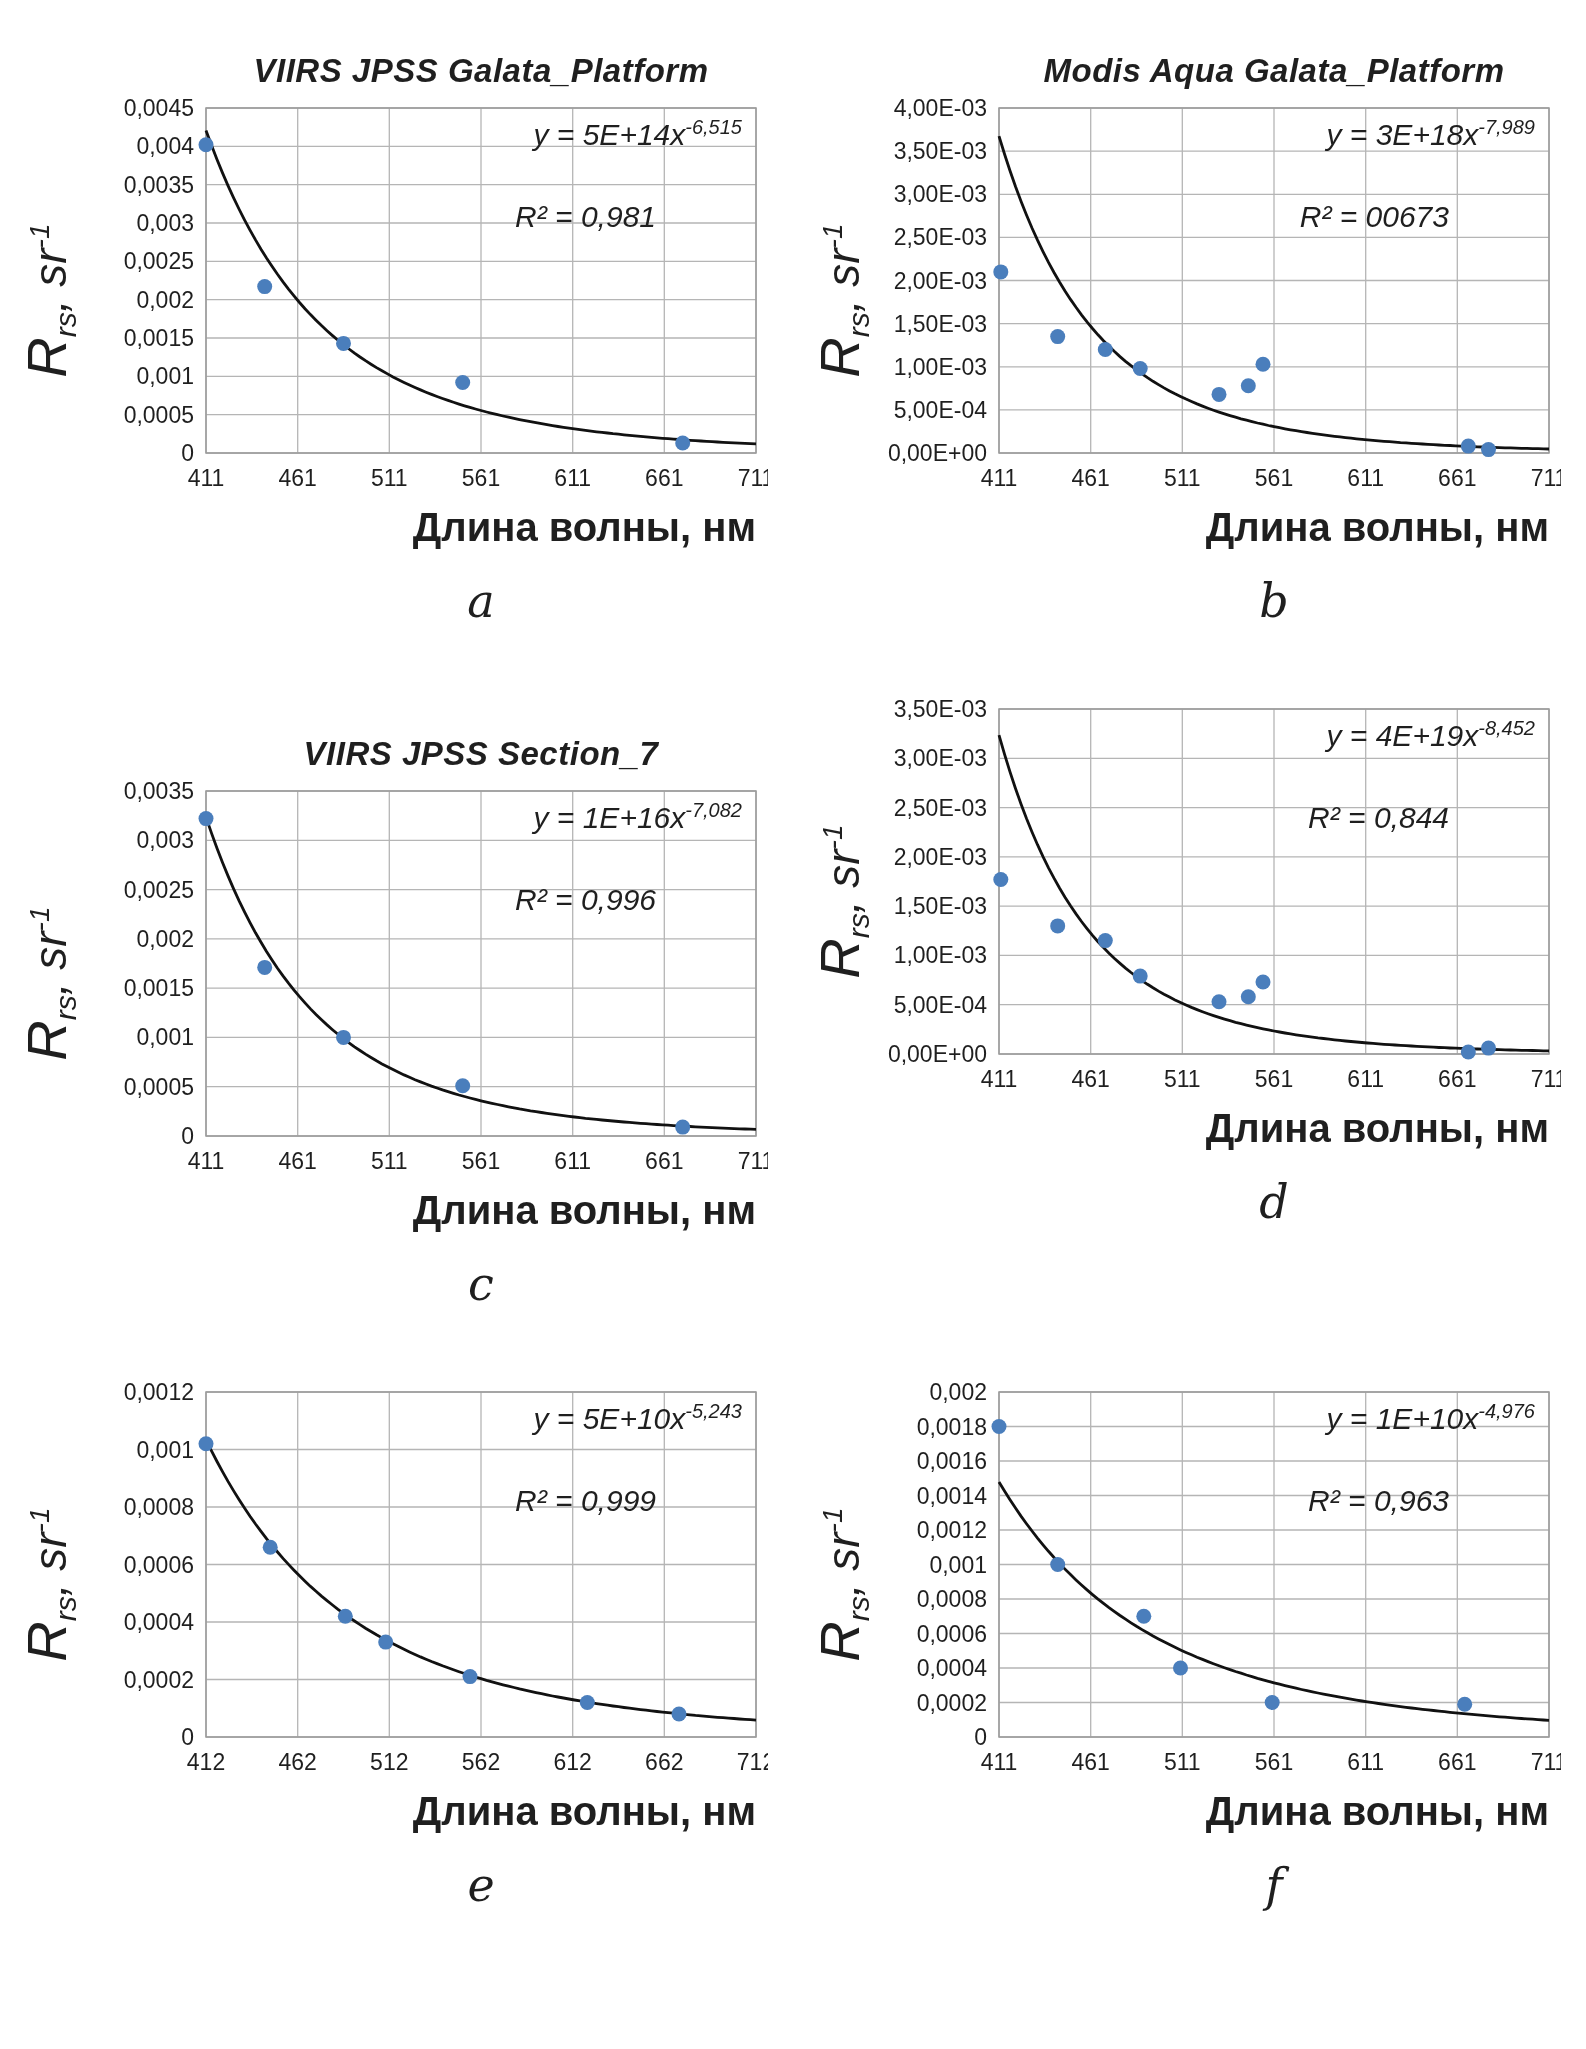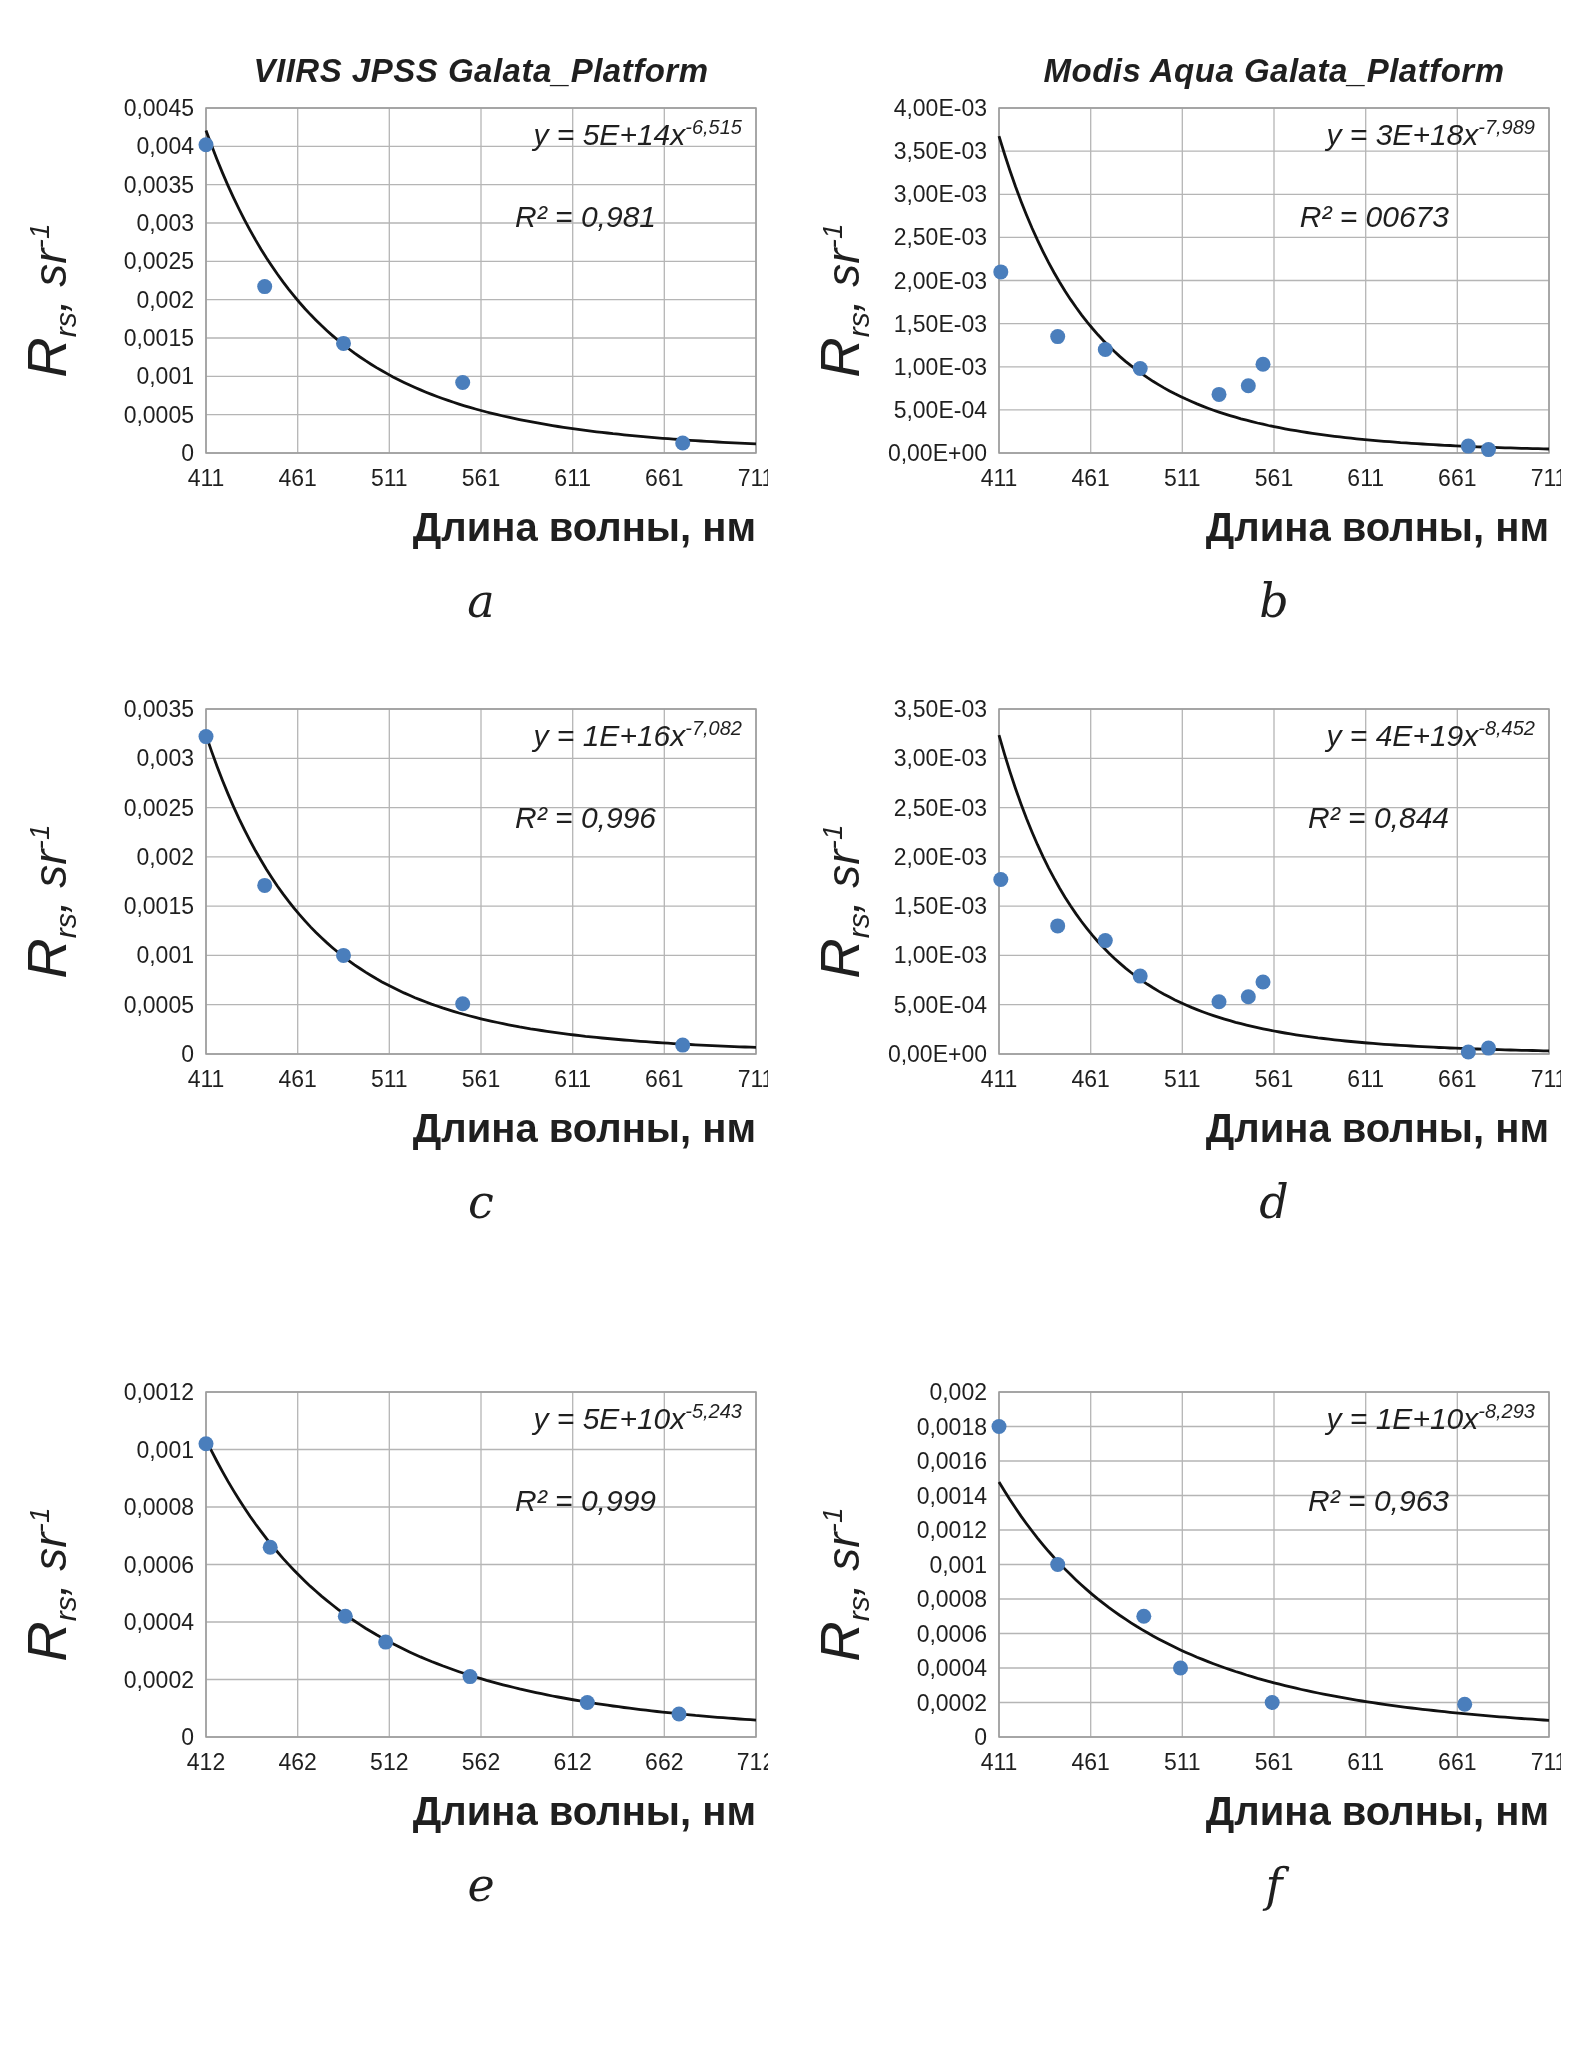--- a/index.html
+++ b/index.html
@@ -153,20 +153,21 @@
         </svg>
       <div class="eq"><span>y = 3E+18x</span><sup>-7,989</sup></div>
       <div class="r2">R² = 00673</div>
     </div>
   </div>
   <div class="xlabel centered">Длина волны, нм</div>
   <div class="letter centered">b</div>
 </section>
 
 <section class="panel">
+  <div class="chart-title centered">VIIRS JPSS Section_7</div>
   <div class="body">
     <div class="ycol">
       <div class="ylabel"><span class="yR">R</span><sub>rs</sub><span>, sr</span><sup>-1</sup></div>
     </div>
     <div class="plot-wrap">
       <svg class="plot" width="680" height="405" viewBox="0 0 680 405">
           <line x1="118" y1="355.0" x2="668" y2="355.0" stroke="#b5b5b5" stroke-width="1.3"></line>
           <line x1="118" y1="305.7" x2="668" y2="305.7" stroke="#b5b5b5" stroke-width="1.3"></line>
           <line x1="118" y1="256.4" x2="668" y2="256.4" stroke="#b5b5b5" stroke-width="1.3"></line>
           <line x1="118" y1="207.1" x2="668" y2="207.1" stroke="#b5b5b5" stroke-width="1.3"></line>
@@ -367,19 +368,19 @@
           <text class="tick" x="668.0" y="388" text-anchor="middle">711</text>
           <rect x="118" y="10" width="550" height="345" fill="none" stroke="#9b9b9b" stroke-width="1.5"></rect>
           <path d="M118.0 100.1L123.5 109.1L129.0 117.8L134.5 126.1L140.0 134.1L145.5 141.7L151.0 149.0L156.5 156.1L162.0 162.8L167.5 169.3L173.0 175.5L178.5 181.4L184.0 187.1L189.5 192.6L195.0 197.9L200.5 203.0L206.0 207.9L211.5 212.6L217.0 217.1L222.5 221.4L228.0 225.6L233.5 229.6L239.0 233.5L244.5 237.2L250.0 240.8L255.5 244.3L261.0 247.6L266.5 250.8L272.0 254.0L277.5 256.9L283.0 259.8L288.5 262.6L294.0 265.3L299.5 267.9L305.0 270.4L310.5 272.8L316.0 275.2L321.5 277.4L327.0 279.6L332.5 281.7L338.0 283.7L343.5 285.7L349.0 287.6L354.5 289.5L360.0 291.2L365.5 293.0L371.0 294.6L376.5 296.3L382.0 297.8L387.5 299.3L393.0 300.8L398.5 302.2L404.0 303.6L409.5 304.9L415.0 306.2L420.5 307.5L426.0 308.7L431.5 309.9L437.0 311.0L442.5 312.1L448.0 313.2L453.5 314.2L459.0 315.2L464.5 316.2L470.0 317.2L475.5 318.1L481.0 319.0L486.5 319.8L492.0 320.7L497.5 321.5L503.0 322.3L508.5 323.1L514.0 323.8L519.5 324.6L525.0 325.3L530.5 326.0L536.0 326.6L541.5 327.3L547.0 327.9L552.5 328.5L558.0 329.1L563.5 329.7L569.0 330.3L574.5 330.9L580.0 331.4L585.5 331.9L591.0 332.4L596.5 332.9L602.0 333.4L607.5 333.9L613.0 334.3L618.5 334.8L624.0 335.2L629.5 335.6L635.0 336.1L640.5 336.5L646.0 336.9L651.5 337.2L657.0 337.6L662.5 338.0L668.0 338.3" fill="none" stroke="#111111" stroke-width="2.8"></path>
           <circle cx="118.0" cy="44.5" r="7.5" fill="#4a7ebc"></circle>
           <circle cx="176.7" cy="182.5" r="7.5" fill="#4a7ebc"></circle>
           <circle cx="262.8" cy="234.3" r="7.5" fill="#4a7ebc"></circle>
           <circle cx="299.5" cy="286.0" r="7.5" fill="#4a7ebc"></circle>
           <circle cx="391.2" cy="320.5" r="7.5" fill="#4a7ebc"></circle>
           <circle cx="583.7" cy="322.2" r="7.5" fill="#4a7ebc"></circle>
         </svg>
-      <div class="eq"><span>y = 1E+10x</span><sup>-8,293</sup></div>
+      <div class="eq"><span>y = 1E+10x</span><sup>-4,976</sup></div>
       <div class="r2">R² = 0,963</div>
     </div>
   </div>
   <div class="xlabel centered">Длина волны, нм</div>
   <div class="letter centered">f</div>
 </section>
 
 </body></html>

